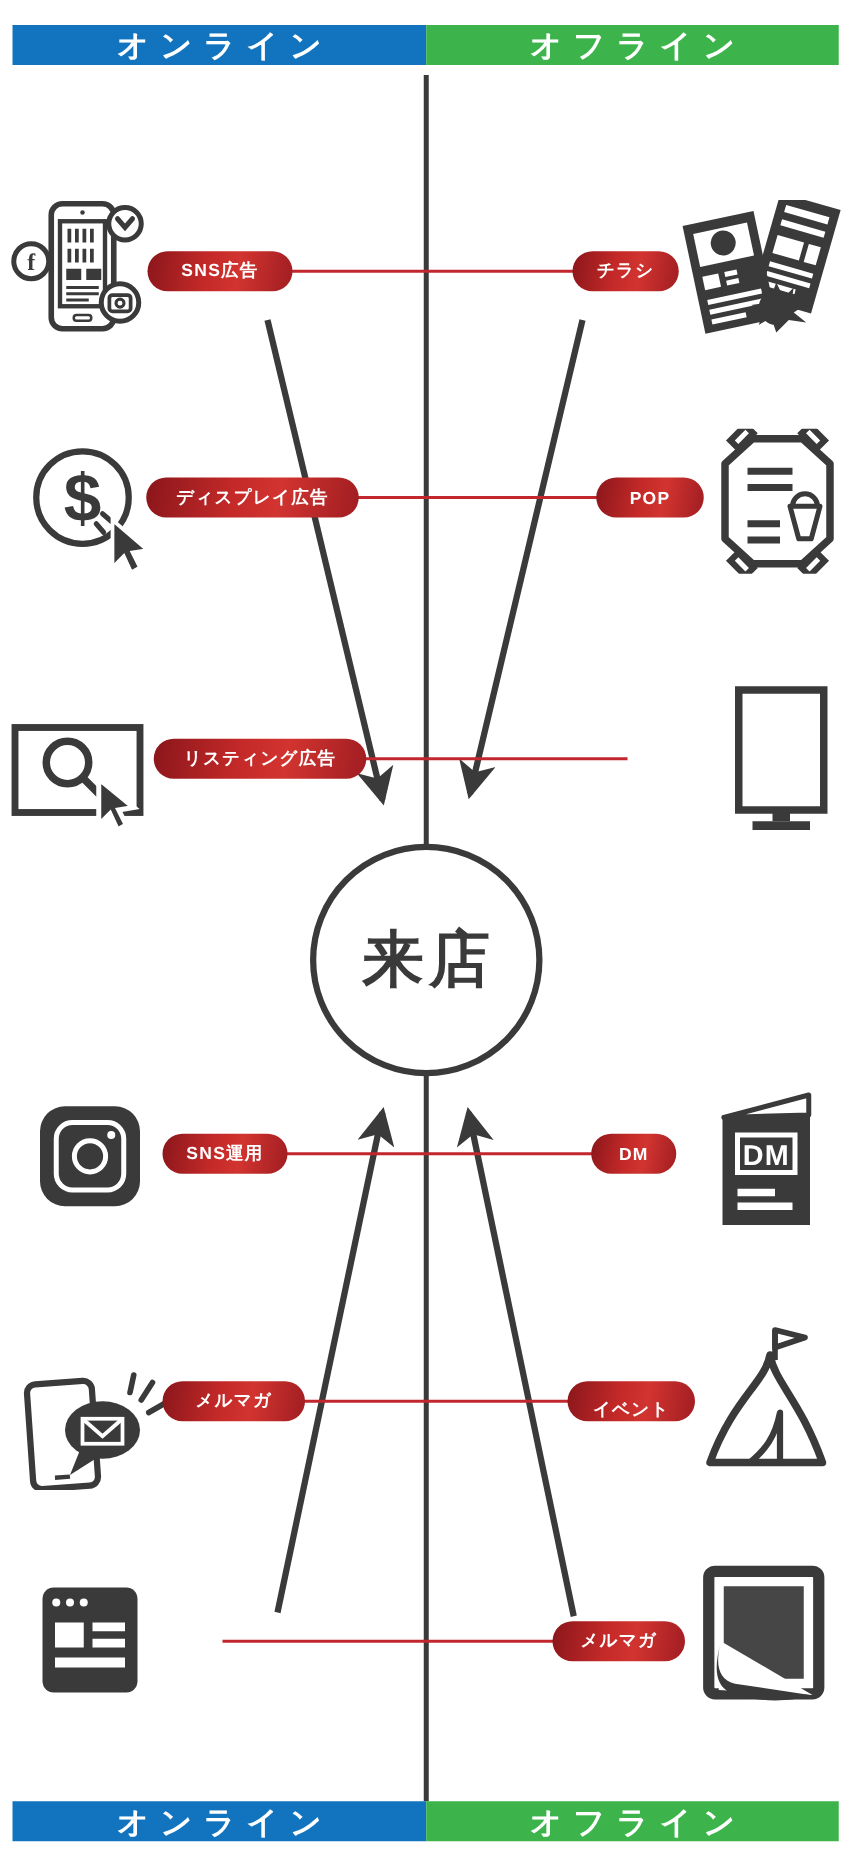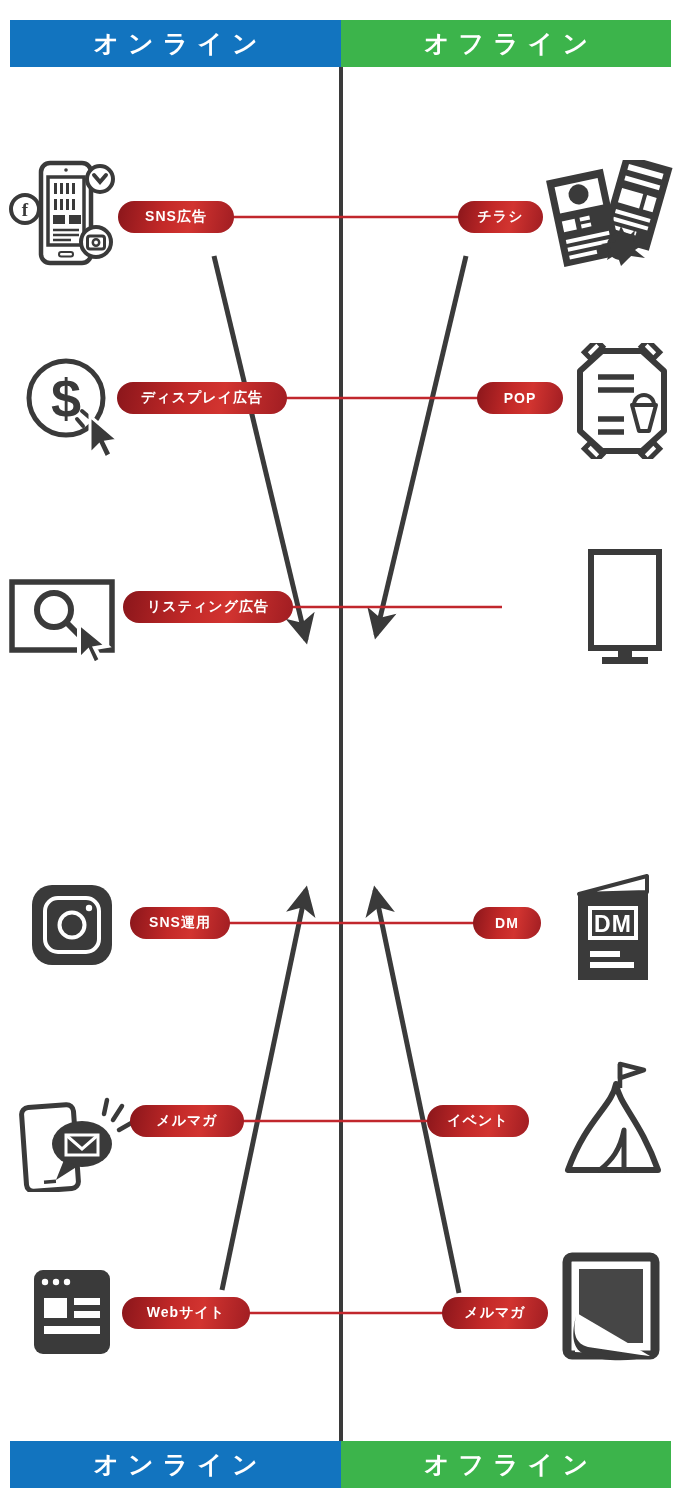--- a/index.html
+++ b/index.html
@@ -5,21 +5,21 @@
   html,body{margin:0;padding:0;background:#fff;}
   .stage{
     position:relative;width:681px;height:1500px;overflow:hidden;
     background:var(--bg,#fff);
     font-family:"Liberation Sans","DejaVu Sans",sans-serif;
   }
   .abs{position:absolute;}
   .bar{
     display:flex;align-items:center;justify-content:center;
     color:#fff;font-weight:bold;font-size:25px;letter-spacing:9px;text-indent:9px;
-    height:47px;z-index:5;
+    height:32px;z-index:5;
   }
   .bar.online{background:var(--online_blue,#1274bf);}
   .bar.offline{background:var(--offline_green,#3cb44b);font-family:Liberation Mono, monospace;}
   .pill{
     display:flex;align-items:center;justify-content:center;
     height:32px;border-radius:17px;color:#fff;font-weight:bold;font-size:14px;
     letter-spacing:1px;white-space:nowrap;z-index:6;
     background:linear-gradient(100deg,#8a161b 0%,#c32928 40%,#d23430 62%,#a01d22 100%);
   }
   .circle{
@@ -70,50 +70,50 @@
       <span>オフライン</span>
     </div>
 
   <div class="abs bar online" style="left:10px;top:1441px;width:331px;">
       <span>オンライン</span>
     </div>
   <div class="abs bar offline" style="left:341px;top:1441px;width:330px;">
       <span>オフライン</span>
     </div>
 
+  <div class="abs circle" style="left:248px;top:675px;">
+    <span>来店</span>
+  </div>
 
   <div class="abs pill" style="left:118px;top:201px;width:116px;">
       <span>SNS広告</span>
     </div>
   <div class="abs pill" style="left:123px;top:591px;width:170px;">
       <span>リスティング広告</span>
     </div>
   <div class="abs pill" style="left:117px;top:382px;width:170px;">
       <span>ディスプレイ広告</span>
     </div>
   <div class="abs pill" style="left:130px;top:907px;width:100px;justify-content:center;">
       <span>SNS運用</span>
     </div>
   <div class="abs pill" style="left:130px;top:1105px;width:114px;">
       <span>メルマガ</span>
     </div>
-  <div class="abs pill" style="left:122px;top:1297px;width:128px;">
-      <span>Webサイト</span>
-    </div>
 
   <div class="abs pill" style="left:458px;top:201px;width:85px;">
       <span>チラシ</span>
     </div>
   <div class="abs pill" style="left:477px;top:382px;width:86px;">
       <span>POP</span>
     </div>
   <div class="abs pill" style="left:473px;top:907px;width:68px;">
       <span>DM</span>
     </div>
-  <div class="abs pill" style="left:427px;top:1105px;width:102px;">
+  <div class="abs pill" style="left:454px;top:1105px;width:102px;align-items:flex-end;">
       <span>イベント</span>
     </div>
   <div class="abs pill" style="left:442px;top:1297px;width:106px;">
       <span>メルマガ</span>
     </div>
 
   <svg class="abs icon" style="left:8px;top:157px;" width="110" height="112" viewBox="0 0 110 112">
     <rect x="33" y="6" width="50" height="100" rx="9" fill="none" stroke="#3a3a3a" stroke-width="4.5"></rect>
     <circle cx="58" cy="13" r="1.8" fill="#3a3a3a"></circle>
     <rect x="51" y="95" width="14" height="4.5" rx="2.2" fill="none" stroke="#3a3a3a" stroke-width="2"></rect>

